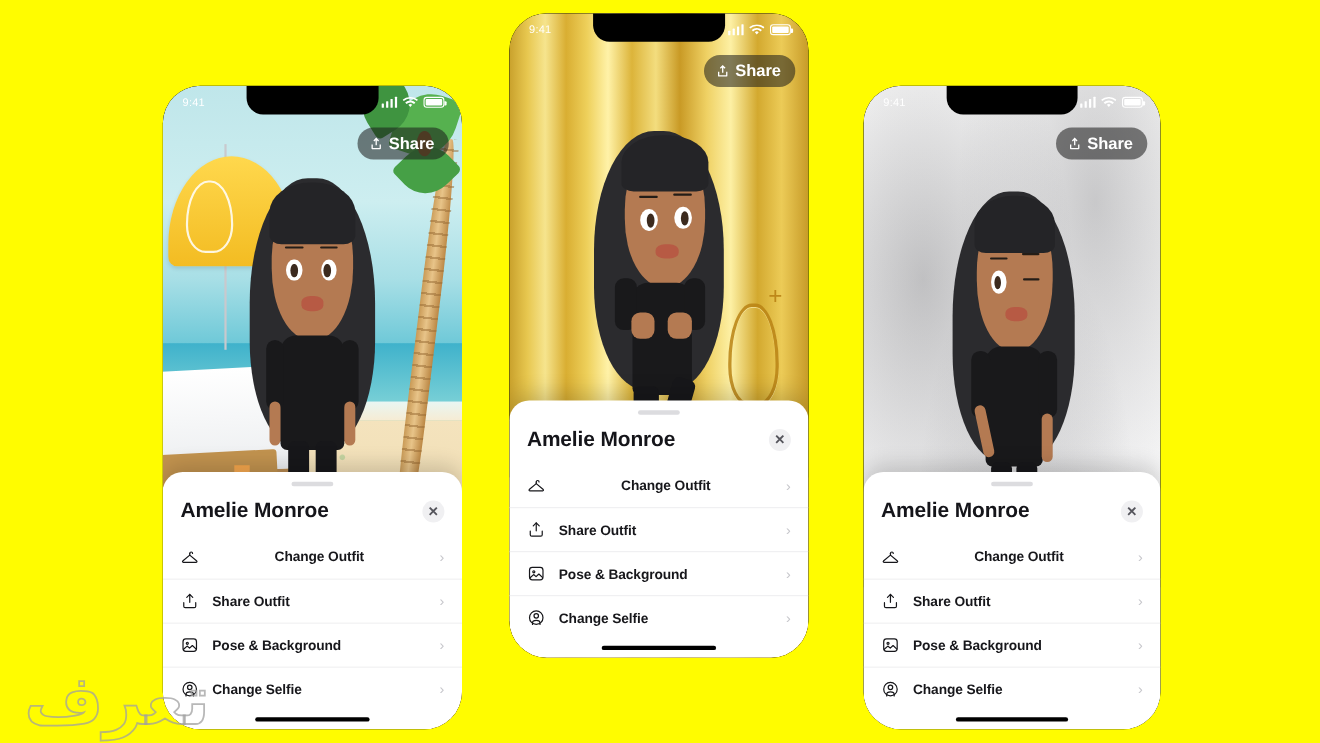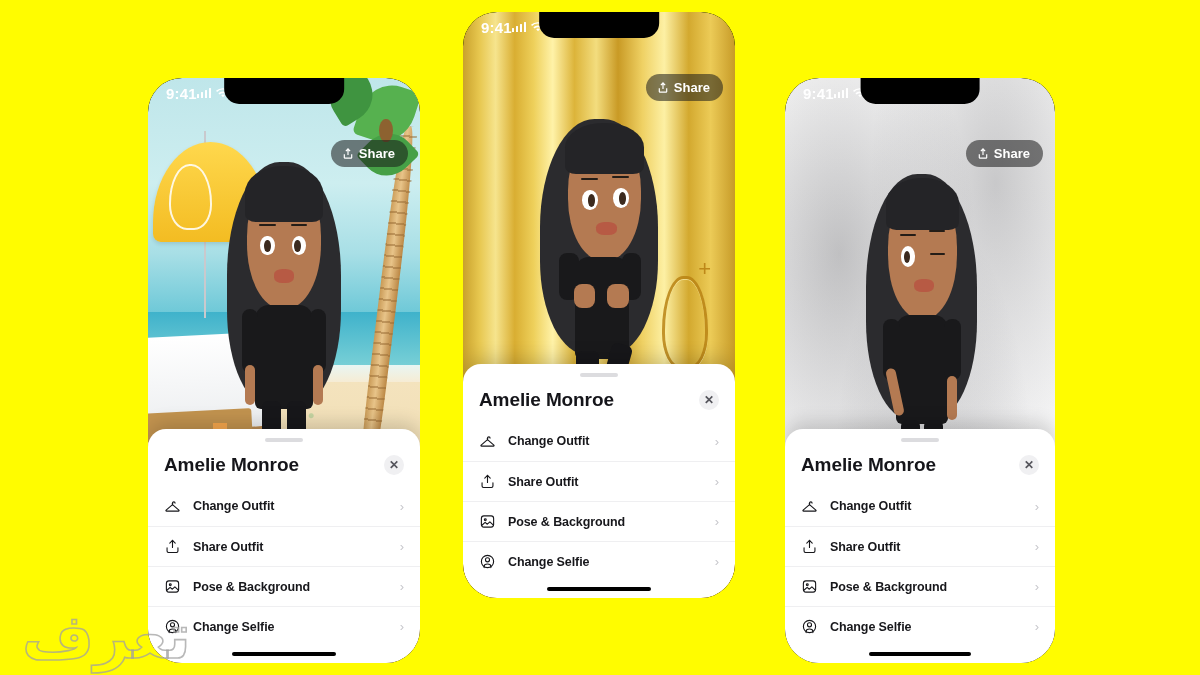--- a/index.html
+++ b/index.html
@@ -124,23 +124,23 @@
       radial-gradient(ellipse at 55% 72%, rgba(80,80,85,.22), transparent 48%),
       linear-gradient(#fdfdfd,#f1f1f2);
   }
   .marble-floor{ position:absolute; left:0; right:0; bottom:0; height:22%;
     background:linear-gradient(rgba(225,225,228,.9),rgba(205,205,210,.95));
     border-top:1px solid rgba(160,160,165,.5); }
 
   
   .statusbar{
     position:absolute; left:0; right:0; top:0; height:30px;
-    display:flex; align-items:center; 
+    display:flex; align-items:center; justify-content:space-between;
     padding:0 16px 0 18px; z-index:6;
-    font-size:15px; font-weight:700; letter-spacing:.2px;
+    font-size:10px; font-weight:400; letter-spacing:.2px;
   }
   .sb-dark{ color:#fff; }
   .sb-right{ display:flex; align-items:center; gap:5px; }
   .notch{
     position:absolute; left:50%; transform:translateX(-50%); top:0;
     width:44%; height:26px; background:#000;
     border-radius:0 0 15px 15px; z-index:7;
   }
   .bars{ display:inline-flex; align-items:flex-end; gap:1.5px; height:10px; }
   .bars i{ display:block; width:2.5px; background:currentColor; border-radius:.5px;}
@@ -153,21 +153,21 @@
   .batt:after{ content:""; position:absolute; right:-3px; top:3px; width:2px; height:4px;
     background:currentColor; border-radius:0 1px 1px 0; }
 
   
   .share-btn{
     position:absolute; z-index:6;
     display:flex; align-items:center; gap:5px;
     background:rgba(25,25,25,.55);
     color:#fff; border-radius:999px;
     padding:6px 13px 6px 11px;
-    font-size:13px; font-weight:700;margin-top:24px;
+    font-size:15px; font-weight:700;
   }
   .share-ico{ width:12px; height:13px; display:block; }
 
   
   .avatar{ position:absolute; z-index:3; }
   .av-hair-back{ position:absolute; background:#2b2b2e; border-radius:46% 46% 40% 40%; }
   .av-head{ position:absolute; background:#b47a52; border-radius:46% 46% 48% 48%; }
   .av-bangs{ position:absolute; background:#242427; border-radius:48% 48% 14% 14%; }
   .av-eye{ position:absolute; background:#fff; border-radius:50%; }
   .av-pupil{ position:absolute; background:#3c2a1e; border-radius:50%; }
@@ -200,21 +200,21 @@
     width:20px; height:20px; border-radius:50%;
     background:#f0f0f2; color:#55555c;
     display:flex; align-items:center; justify-content:center;
     font-size:12px; font-weight:700; line-height:1;
   }
   .row{
     display:flex; align-items:center; gap:12px;
     padding:0 16px; height:40px;
     border-top:1px solid #efeff1;
   }
-  .row:first-of-type{ border-top:none; }
+  .row:first-of-type{ border-top:none;text-align:center; }
   .row-ico{ width:17px; height:17px; flex:0 0 17px; color:#17171b; }
   .row-label{ flex:1; font-size:12.5px; font-weight:600; color:#17171b; letter-spacing:-.1px;}
   .chev{ color:#c7c7cc; font-size:13px; font-weight:400; }
   .home-ind{
     width:38%; height:4px; background:#000; border-radius:3px;
     margin:6px auto 7px auto;
   }
 
   
   .watermark{

